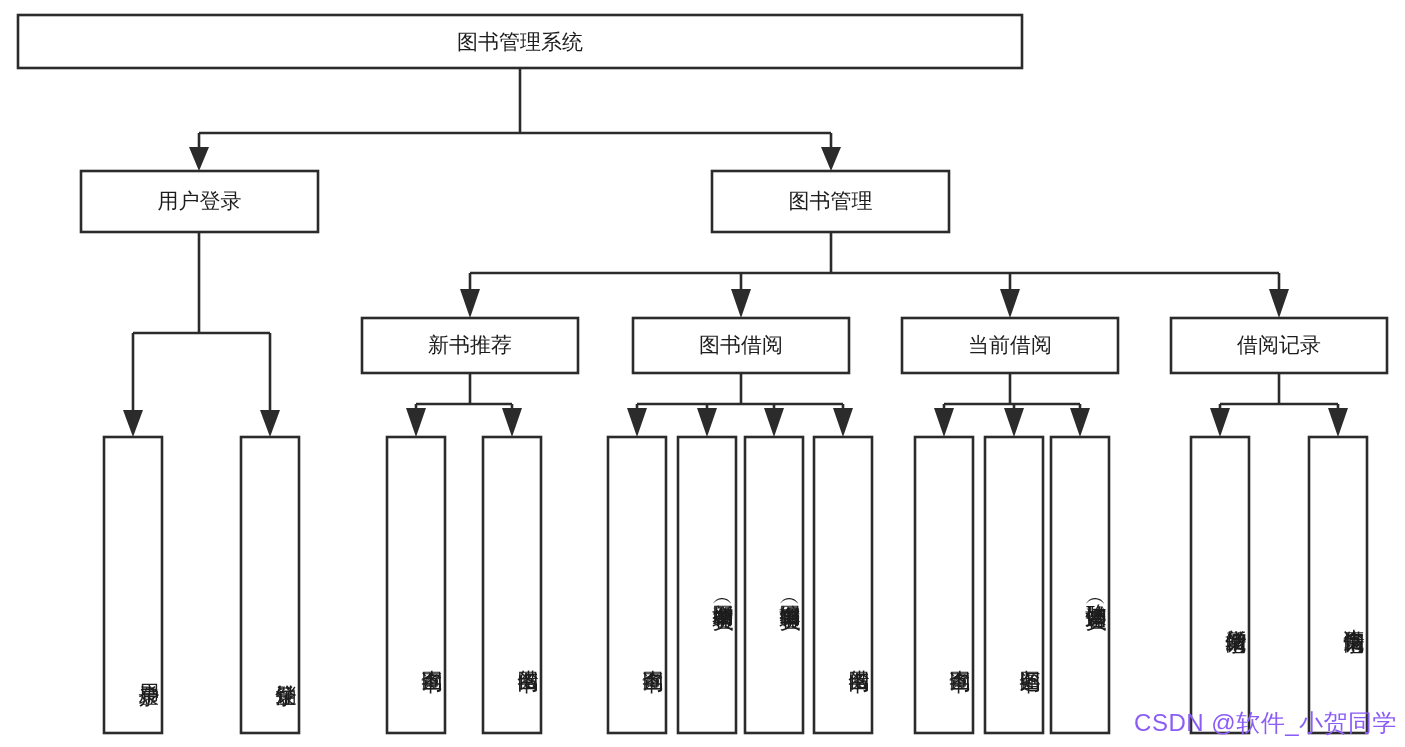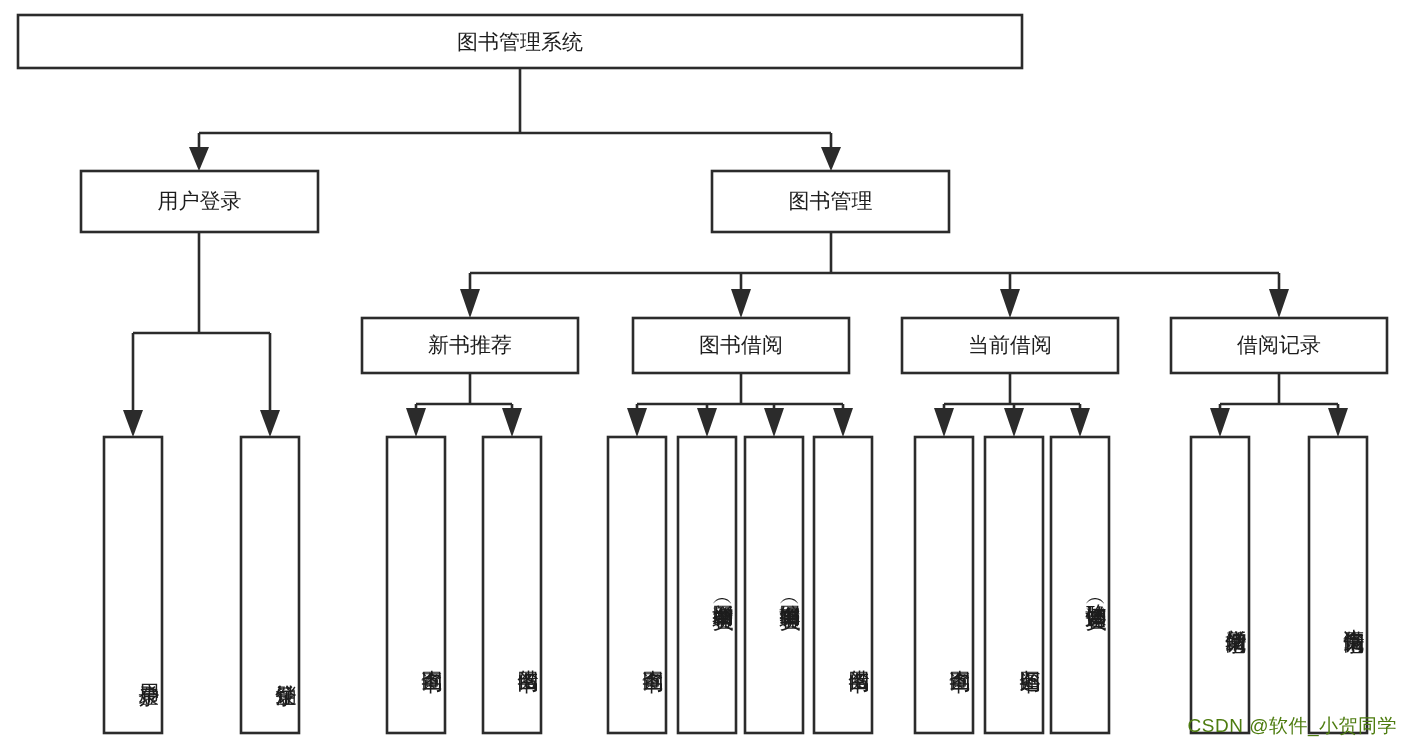--- a/index.html
+++ b/index.html
@@ -70,22 +70,22 @@
     letter-spacing: 1px;
     white-space: nowrap;
     pointer-events: none;
     user-select: none;
   }
   .watermark {
     position: absolute;
     right: 8px;
     bottom: 8px;
     font-family: "Liberation Sans", "DejaVu Sans", sans-serif;
-    font-size: 19px;
-    color: #4d7c0f;
+    font-size: 24px;
+    color: #8b5cf6;
     letter-spacing: 0.5px;
     white-space: nowrap;
   }
 </style>
 </head>
 <body>
 
 <div id="diagram-root">
 
   <svg class="diagram-canvas" viewBox="0 0 1405 747">

